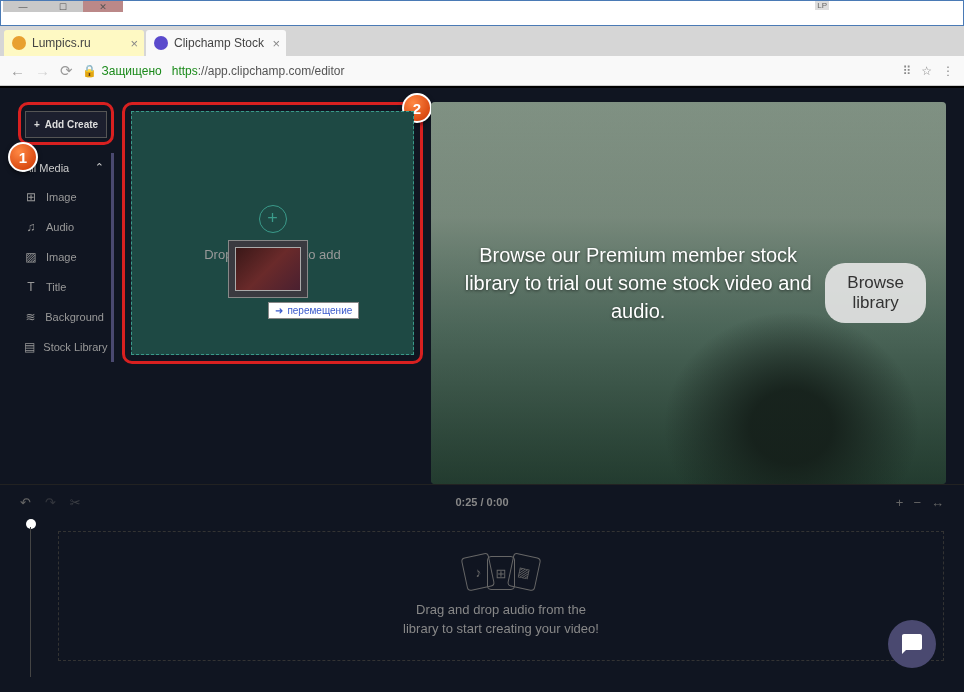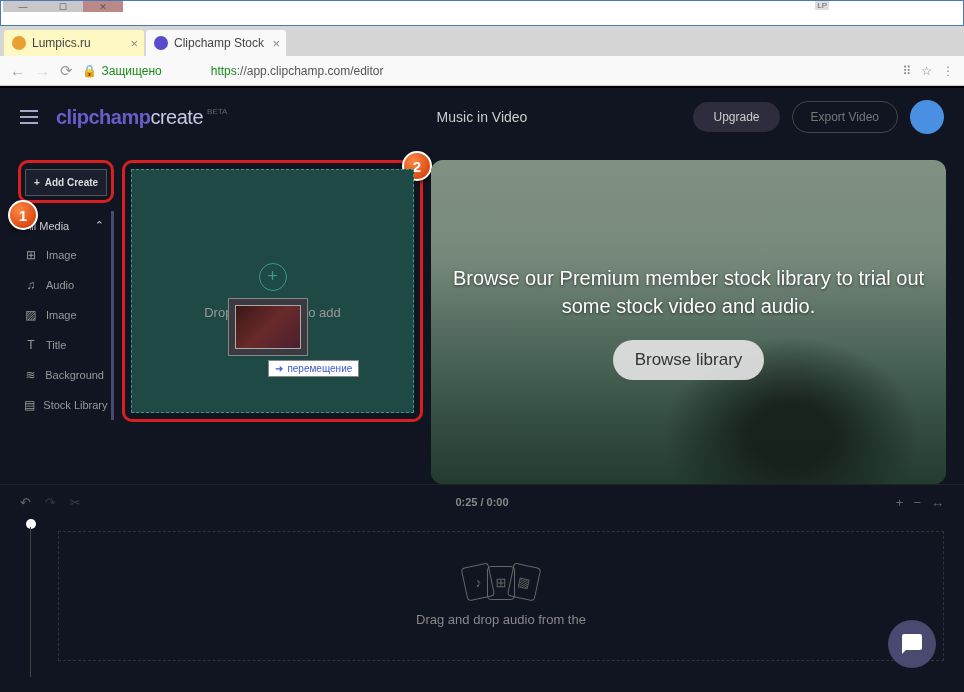--- a/index.html
+++ b/index.html
@@ -16,21 +16,21 @@
 .tab { height: 26px; width: 140px; background: #fef9c3; border-radius: 3px 3px 0 0; margin-right: 2px; display: flex; align-items: center; padding: 0 8px; font-size: 12px; color: #444; position: relative; }
 .tab .favicon { width: 14px; height: 14px; border-radius: 50%; margin-right: 6px; }
 .tab .close-x { position: absolute; right: 6px; font-size: 13px; color: #888; }
 .tab.active { background: #f9f9f9; }
 
 
 .urlbar { height: 30px; background: #f9f9f9; border-bottom: 1px solid #ccc; display: flex; align-items: center; padding: 0 10px; gap: 10px; font-size: 12px; color: #555; }
 .urlbar .nav-btn { color: #999; font-size: 15px; }
 .secure { color: #1a8a1a; display: flex; align-items: center; gap: 4px; }
 .url-text { color: #555; }
-.url-text .https { color: #1a8a1a; margin-left: 39px; }
+.url-text .https { color: #1a8a1a; }
 .url-right { margin-left: auto; display: flex; gap: 10px; color: #888; }
 
 
 .app { height: 618px; background: #101521; display: flex; flex-direction: column; border-top: 2px solid #000; }
 
 
 .app-header { height: 58px; display: flex; align-items: center; padding: 0 20px; }
 .hamburger { display: flex; flex-direction: column; gap: 4px; margin-right: 18px; cursor: pointer; }
 .hamburger div { width: 18px; height: 2px; background: #a8a6c8; }
 .logo { display: flex; align-items: baseline; }
@@ -59,21 +59,21 @@
 
 .dropzone-wrap { width: 301px; height: 262px; border: 3px solid #d82020; border-radius: 10px; padding: 6px; position: relative; }
 .dropzone { width: 100%; height: 100%; border: 1.5px dashed #3a9a8a; background: #1e4944; display: flex; flex-direction: column; align-items: center; justify-content: center; color: #999; font-size: 13px; position: relative; }
 .badge2 { position: absolute; right: -12px; top: -12px; width: 30px; height: 30px; border-radius: 50%; background: radial-gradient(circle at 35% 30%, #ff8844, #cc3300); border: 2px solid #fff; color: #fff; display: flex; align-items: center; justify-content: center; font-weight: bold; font-size: 15px; box-shadow: 0 2px 4px rgba(0,0,0,0.5); }
 .plus-circle { width: 28px; height: 28px; border: 1.5px solid #3a9a8a; border-radius: 50%; display: flex; align-items: center; justify-content: center; color: #3a9a8a; font-size: 18px; margin-bottom: 14px; }
 .drag-thumb { position: absolute; top: 128px; left: 96px; width: 80px; height: 58px; background: #3a3a40; border: 1px solid #888; }
 .drag-thumb-inner { position: absolute; inset: 6px; background: linear-gradient(135deg, #3a1818, #6a2a2a, #4a2030); border: 1px solid #aaa; }
 .drag-label { position: absolute; top: 190px; left: 136px; background: #fff; border: 1px solid #888; padding: 2px 6px; font-size: 10px; color: #3a5acc; display: flex; align-items: center; gap: 4px; }
 
 
-.stock-promo { flex: 1; background: linear-gradient(to bottom, #7a8a7a 0%, #8a9a8a 30%, #5a7a6a 60%, #2a4a3a 100%); border-radius: 12px; position: relative; display: flex; flex-direction: column; align-items: center; justify-content: center; color: #fff; padding: 20px; text-align: center; overflow: hidden; }
+.stock-promo { flex: 1; background: linear-gradient(to bottom, #7a8a7a 0%, #8a9a8a 30%, #5a7a6a 60%, #2a4a3a 100%); border-radius: 4px; position: relative; display: flex; flex-direction: row; align-items: center; justify-content: center; color: #fff; padding: 20px; text-align: center; overflow: hidden; }
 .stock-promo::before { content: ""; position: absolute; inset: 0; background: radial-gradient(ellipse at 70% 85%, rgba(20,30,25,0.9) 8%, transparent 25%), linear-gradient(to bottom, rgba(140,160,150,0.3), rgba(30,50,40,0.6)); }
 .promo-text { font-size: 20px; font-weight: 300; line-height: 1.4; position: relative; z-index: 1; margin-bottom: 20px; text-shadow: 0 1px 3px rgba(0,0,0,0.6); }
 .btn-browse { background: rgba(230,230,230,0.9); color: #333; border: none; padding: 10px 22px; border-radius: 20px; font-size: 17px; position: relative; z-index: 1; }
 
 
 .timeline-area { height: 220px; border-top: 1px solid #222; display: flex; flex-direction: column; }
 .timeline-controls { height: 34px; display: flex; align-items: center; padding: 0 20px; color: #666; font-size: 13px; gap: 14px; }
 .tl-time { position: absolute; left: 50%; transform: translateX(-50%); color: #888; font-size: 11px; font-weight: 600; }
 .tl-right { margin-left: auto; display: flex; gap: 10px; }
 .timeline-track-wrap { flex: 1; padding: 12px 20px 0 20px; position: relative; }
@@ -125,38 +125,20 @@
   </span>
   <div class="url-right">
     <span>⠿</span>
     <span>☆</span>
     <span>⋮</span>
   </div>
 </div>
 
 <div class="app">
 
-  <div class="app-header">
-    <div class="hamburger">
-        <div></div>
-        <div></div>
-        <div></div>
-      </div>
-    <div class="logo">
-      <span class="c1">clipchamp</span>
-        <span class="c2">create</span>
-      <span class="beta">BETA</span>
-    </div>
-    <div class="project-title">Music in Video</div>
-    <div class="header-right">
-      <button class="btn-upgrade">Upgrade</button>
-      <button class="btn-export">Export Video</button>
-      <div class="avatar"></div>
-    </div>
-  </div>
 
   <div class="main">
 
     <div class="sidebar">
       <div class="badge1">1</div>
       <div class="add-media-wrap">
         <button class="btn-add-media">
           <span>+</span>
           <span>Add Create</span>
         </button>
@@ -230,20 +212,21 @@
     <div class="timeline-track-wrap">
       <div class="playhead-dot"></div>
       <div class="playhead-line"></div>
       <div class="timeline-drop">
         <div class="media-icons">
           <div class="media-card m1">♪</div>
           <div class="media-card">⊞</div>
           <div class="media-card m3">▨</div>
         </div>
         <span>Drag and drop audio from the</span>
+        <span>library to start creating your video!</span>
       </div>
     </div>
   </div>
 
   <div class="chat-fab">
     <svg viewBox="0 0 24 24">
         <path d="M20 2H4c-1.1 0-2 .9-2 2v18l4-4h14c1.1 0 2-.9 2-2V4c0-1.1-.9-2-2-2z"></path>
       </svg>
   </div>
 

